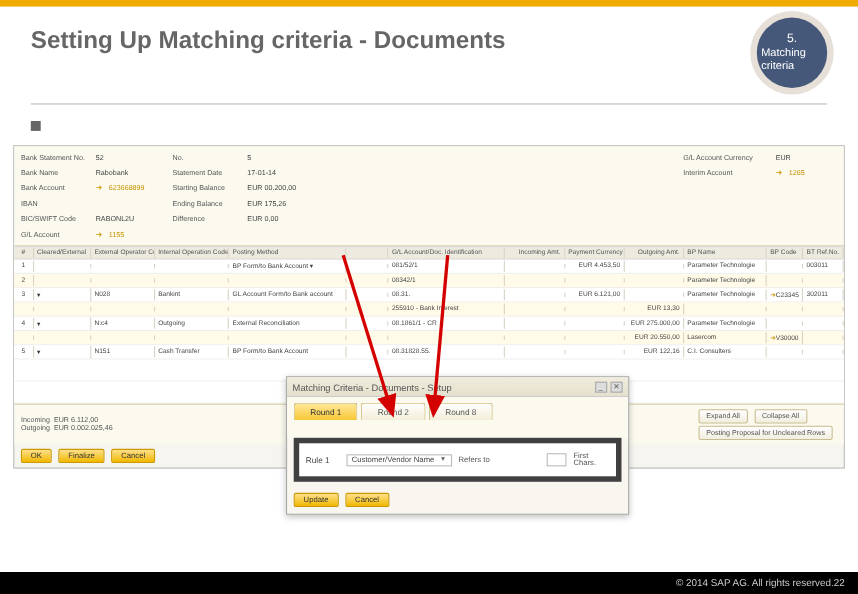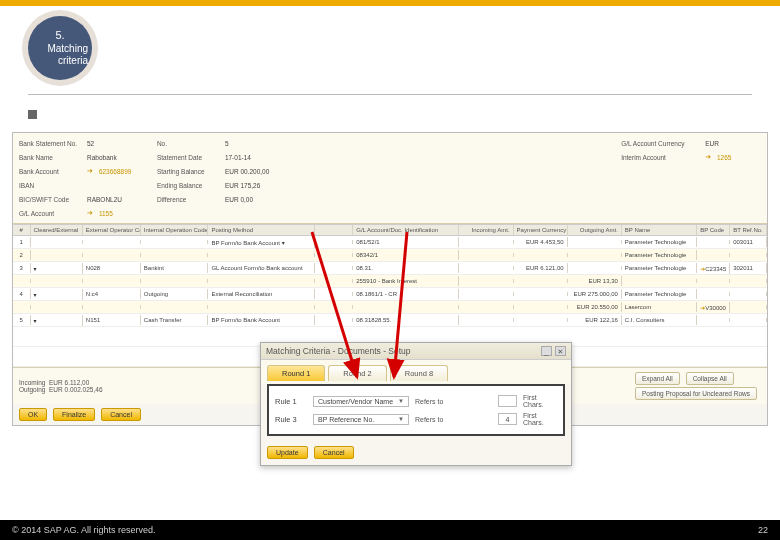--- a/index.html
+++ b/index.html
@@ -44,46 +44,47 @@
   .c-ref { width: 38px; }
   .tri { color: #333; font-size: 6px; }
   .bottom-strip { display: flex; justify-content: space-between; padding: 4px 6px; background: #fcfaef; border-top: 1px solid #d6cfa9; align-items: center; }
   .totals-row { font-size: 6.5px; color: #555; }
   .btn { display: inline-block; padding: 2px 8px; background: linear-gradient(#fff,#f1edde); border: 1px solid #c8bd90; border-radius: 2px; font-size: 7px; color: #555; margin-right: 4px; }
   .btn.gold { background: linear-gradient(#ffe08a,#f0b800); border-color: #cc9a00; color: #333; }
   .right-small-btns .btn { font-size: 6.5px; padding: 2px 6px; }
   
   .dialog { position: absolute; left: 248px; top: 210px; width: 312px; background: #f8f6ee; border: 1px solid #aaa; box-shadow: 0 2px 6px rgba(0,0,0,0.25); font-size: 8px; }
   .dialog .win-title { background: linear-gradient(#f0edde,#e5e0cd); font-size: 8.5px; padding: 3px 5px; }
-  .tabs { display: flex; gap: 3px; padding: 5px 6px 3px 6px; background: #fcfaef; }
+  .tabs { display: flex; gap: 3px; padding: 5px 6px 16px 6px; background: #fcfaef; }
   .tab { padding: 3px 14px 3px 14px; border: 1px solid #d2c48a; border-bottom: none; border-radius: 3px 3px 0 0; font-size: 7.5px; background: linear-gradient(#fff,#f3eed7); color: #555; }
   .tab.active { background: linear-gradient(#ffe79a,#f7c733); color: #333; }
-  .rules { background: #fff; border: 2px solid #404040; margin: 0 6px 6px 6px; padding: 6px 6px; }
+  .rules { background: #fff; border: 5px solid #404040; margin: 0 6px 6px 6px; padding: 6px 6px; }
   .rule-row { display: flex; align-items: center; gap: 6px; height: 18px; font-size: 7.5px; color: #444; }
   .rlab { width: 34px; }
   .sel { border: 1px solid #bbb; background: #fff; padding: 1px 4px; font-size: 7px; min-width: 96px; display: flex; justify-content: space-between; align-items: center; }
   .sel span.caret { color: #666; font-size: 6px; }
   .mid { width: 82px; font-size: 7px; color: #555; }
   .numbox { border: 1px solid #bbb; background: #fff; width: 20px; height: 12px; font-size: 7px; text-align: center; line-height: 12px; }
   .tail { font-size: 7px; color: #555; }
   .dialog-btns { padding: 4px 6px 6px 6px; }
   
   .arrows-svg { position: absolute; left: 0; top: 0; pointer-events: none; }
   
-  .footer { position: absolute; left: 0; right: 0; bottom: 0; height: 20px; background: #000; color: #ccc; font-size: 9px; display: flex; justify-content: space-between; align-items: center; padding: 0 12px; }
+  .footer { position: absolute; left: 0; right: 0; bottom: 0; height: 20px; background: #000; color: #ccc; font-size: 9px; display: flex; justify-content: flex-end; align-items: center; padding: 0 12px; }
 </style>
 </head>
 <body>
 
 <div class="topbar"></div>
 
 <div class="header-row">
+  <div class="title">Setting Up Matching criteria - Documents</div>
   <div class="badge">
     <div class="badge-num">5.</div>
-    <div style="text-align:right;padding:0 4px;">Matching criteria</div>
+    <div style="text-align:left;padding:0 4px;">Matching criteria</div>
   </div>
 </div>
 <hr class="hr">
 
 <div class="bullet-line">
   <span class="sq"></span>
 </div>
 
 <div class="screenshot">
   <div class="sap-window">
@@ -314,30 +315,20 @@
       <div class="rule-row">
         <span class="rlab">Rule 1</span>
         <span class="sel">
             <span>Customer/Vendor Name</span>
             <span class="caret">▼</span>
           </span>
         <span class="mid">Refers to</span>
         <span class="numbox"></span>
         <span class="tail">First Chars.</span>
       </div>
-      <div class="rule-row">
-        <span class="rlab">Rule 3</span>
-        <span class="sel">
-            <span>BP Reference No.</span>
-            <span class="caret">▼</span>
-          </span>
-        <span class="mid">Refers to</span>
-        <span class="numbox">4</span>
-        <span class="tail">First Chars.</span>
-      </div>
     </div>
     <div class="dialog-btns">
       <span class="btn gold">Update</span>
       <span class="btn gold">Cancel</span>
     </div>
   </div>
 
   <svg class="arrows-svg" width="760" height="360">
     <defs>
       <marker id="ah" markerWidth="8" markerHeight="8" refX="6" refY="3" orient="auto">

